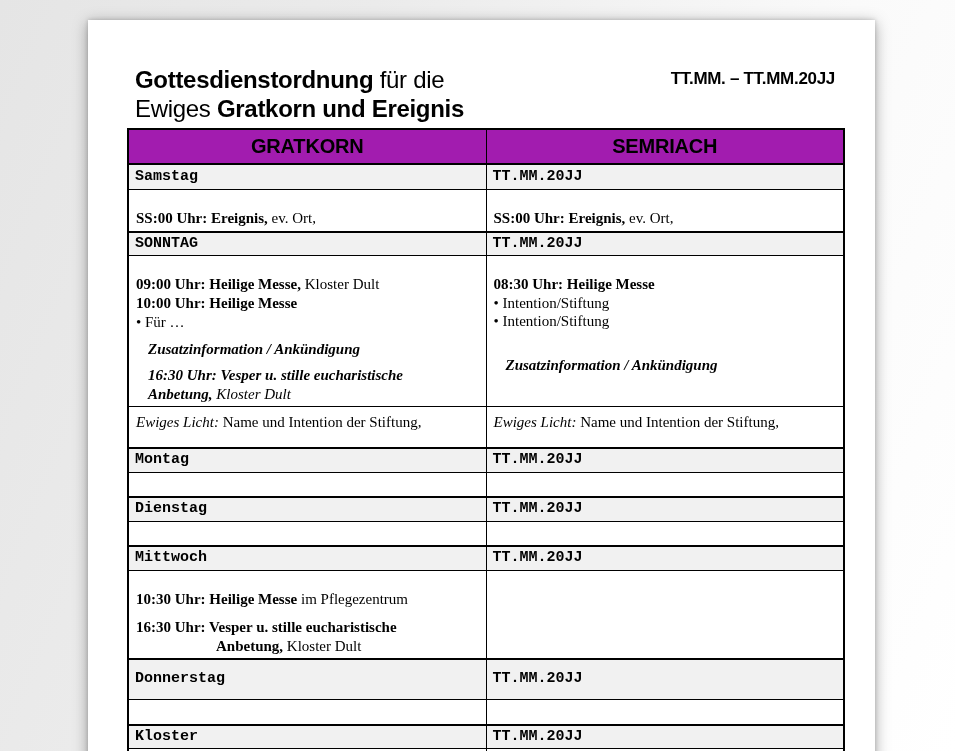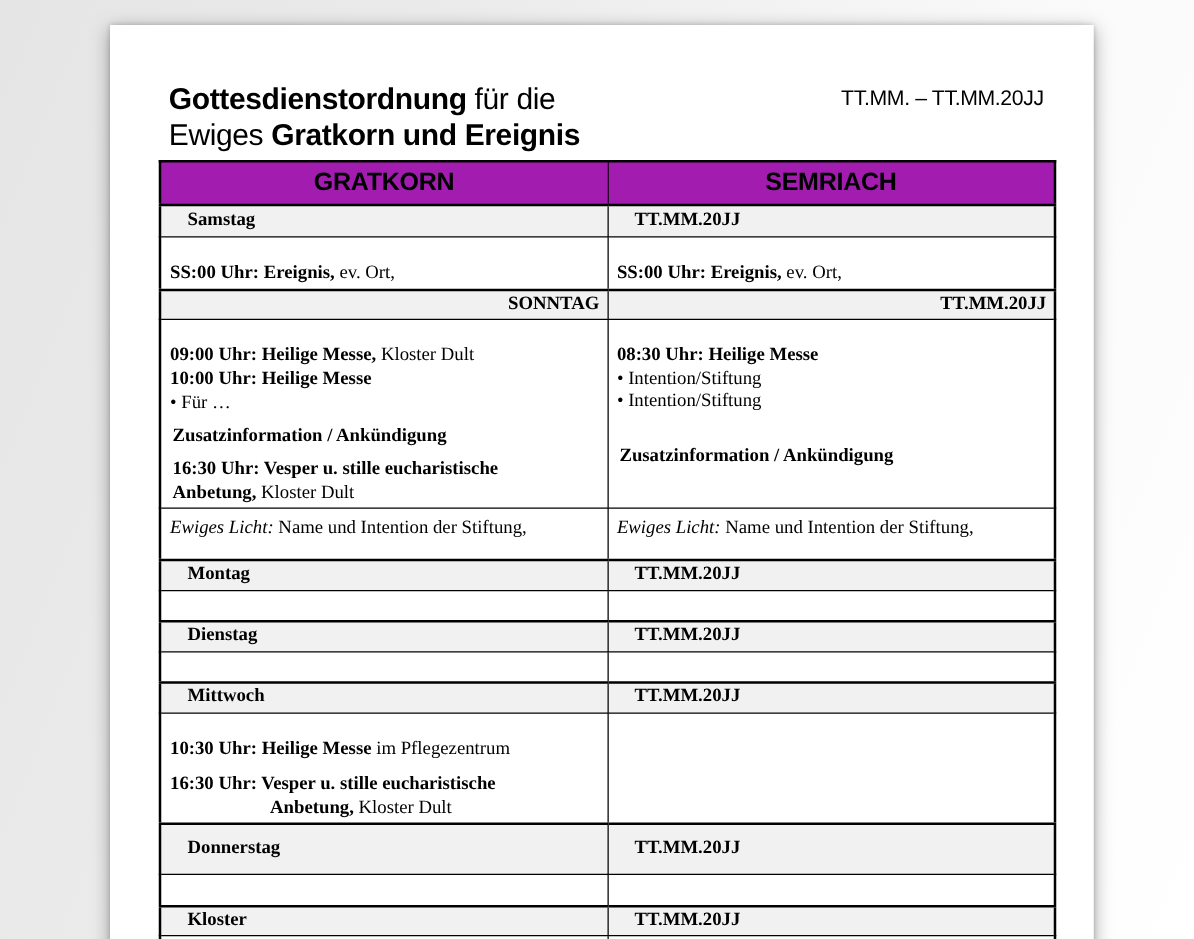--- a/index.html
+++ b/index.html
@@ -27,21 +27,21 @@
     font-family: "Liberation Sans", sans-serif;
   }
   .doc-title {
     font-size: 24px;
     line-height: 29px;
     letter-spacing: -0.3px;
     white-space: nowrap;
   }
   .date-range {
     font-size: 17px;
-    font-weight: normal;
+    font-weight: bold;
     padding-top: 4px;
     padding-right: 8px;
     white-space: nowrap;
     letter-spacing: -0.3px;
   }
   .b { font-weight: bold; }
   .i { font-style: italic; margin-top: 20px; }
 
   table.schedule {
     border-collapse: collapse;
@@ -58,36 +58,37 @@
     text-align: center;
     vertical-align: middle;
     background: #a21caf;
     letter-spacing: -0.2px;
   }
   tr.day td {
     background: #f1f1f1;
     font-weight: bold;
     font-size: 15px;
     vertical-align: middle;
-    padding: 1px 6px 2px 21px;
+    padding: 1px 6px 2px 6px;
     border-top: 2px solid #000;
+    font-family: Liberation Mono, monospace;
   }
   td.content {
     vertical-align: top;
     padding: 19px 6px 2px 7px;
     font-size: 15px;
   }
   td.dotted { border-bottom: 1px dashed #909090; }
   tr.ewig td { border-top: 1px dashed #909090; padding-top: 6px; }
   .line { line-height: 19px; }
   .line.small { font-size: 15px; line-height: 18px; }
   .gap    { margin-top: 9px; }
   .gap2   { margin-top: 7px; }
   .biggap { margin-top: 26px; }
-  .ind    { margin-left: 2px; }
+  .ind    { margin-left: 12px; font-style: italic; }
   .ind2   { margin-left: 80px; }
 </style>
 </head>
 <body>
 
 <div class="page">
   <div class="doc-inner">
 
     <div class="doc-header">
       <div class="doc-title">
@@ -110,21 +111,21 @@
             <td>TT.MM.20JJ</td>
           </tr>
           <tr class="" style="height: 43px;">
             <td class="content">
               <div class="line"><span class="b">SS:00 Uhr: Ereignis,</span><span> ev. Ort,</span></div>
             </td>
             <td class="content">
               <div class="line"><span class="b">SS:00 Uhr: Ereignis,</span><span> ev. Ort,</span></div>
             </td>
           </tr>
-          <tr class="day" style="height: 23px; text-align: right;">
+          <tr class="day" style="height: 23px;">
             <td>SONNTAG</td>
             <td>TT.MM.20JJ</td>
           </tr>
           <tr class="" style="height: 151px;">
             <td class="content dotted">
               <div class="line"><span class="b">09:00 Uhr: Heilige Messe,</span><span> Kloster Dult</span></div>
               <div class="line"><span class="b">10:00 Uhr: Heilige Messe</span></div>
               <div class="line small"><span>• Für …</span></div>
               <div class="line gap ind"><span class="b">Zusatzinformation / Ankündigung</span></div>
               <div class="line gap2 ind"><span class="b">16:30 Uhr: Vesper u. stille eucharistische</span></div>

